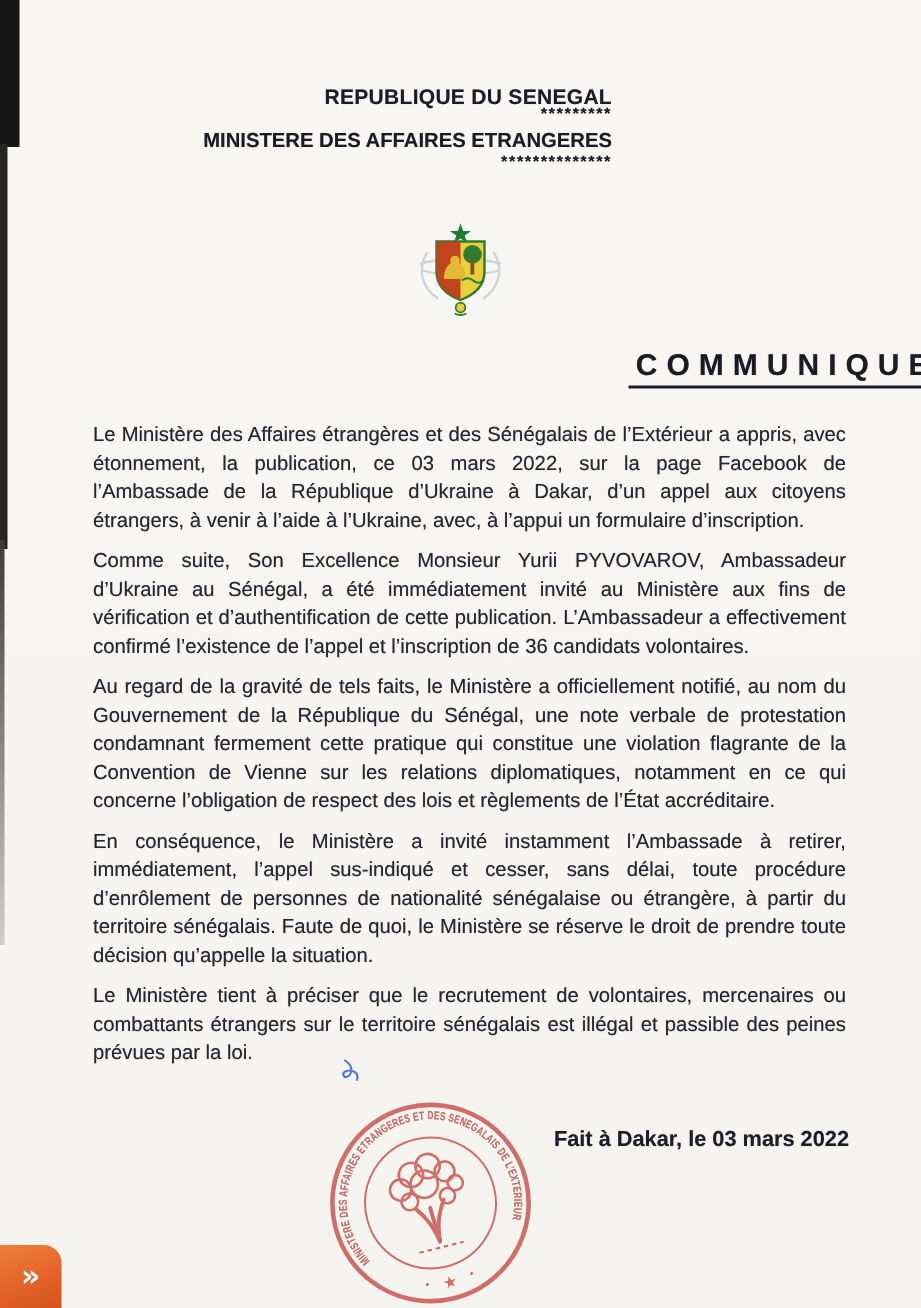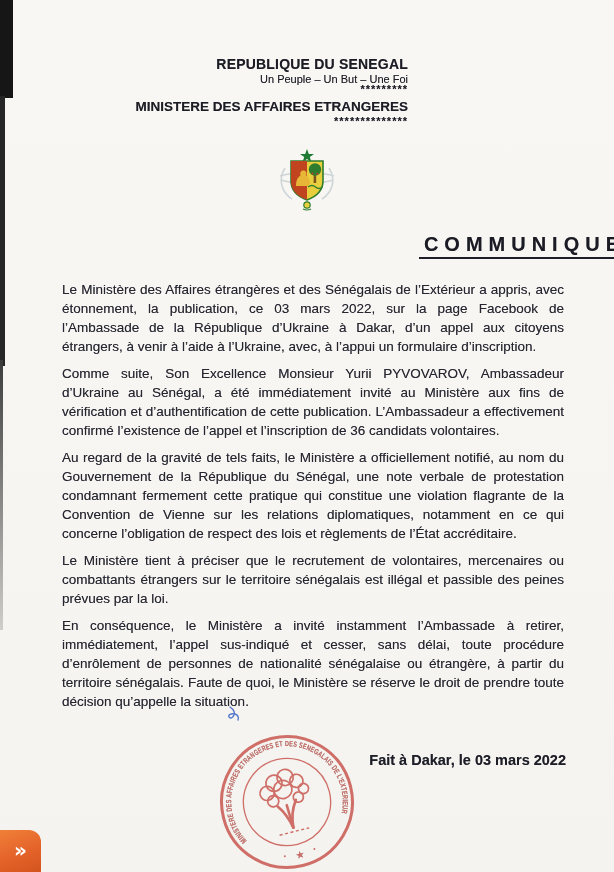--- a/index.html
+++ b/index.html
@@ -46,21 +46,20 @@
 <body>
 
 <div class="page">
 
   <div class="scan-band-top"></div>
   <div class="scan-band-mid"></div>
   <div class="scan-band-low"></div>
 
   <div class="header">
     <div class="republic">REPUBLIQUE DU SENEGAL</div>
-    <div class="motto">Un Peuple – Un But – Une Foi</div>
     <div class="stars">*********</div>
     <div class="ministry">MINISTERE DES AFFAIRES ETRANGERES</div>
     <div class="stars" style="margin-top:2px;">**************</div>
   </div>
 
   <div class="emblem">
     <svg width="62" height="68" viewBox="0 0 62 68" xmlns="http://www.w3.org/2000/svg">
       <g stroke="#b9c4c9" fill="none" stroke-width="1.6" opacity="0.65">
         <path d="M9 22 C2 33 5 46 16 53"></path>
         <path d="M53 22 C60 33 57 46 46 53"></path>
@@ -82,22 +81,22 @@
   </div>
 
   <div class="title">
     <span>COMMUNIQUE</span>
   </div>
 
   <div class="bodytext">
     <p>Le Ministère des Affaires étrangères et des Sénégalais de l’Extérieur a appris, avec étonnement, la publication, ce 03 mars 2022, sur la page Facebook de l’Ambassade de la République d’Ukraine à Dakar, d’un appel aux citoyens étrangers, à venir à l’aide à l’Ukraine, avec, à l’appui un formulaire d’inscription.</p>
     <p>Comme suite, Son Excellence Monsieur Yurii PYVOVAROV, Ambassadeur d’Ukraine au Sénégal, a été immédiatement invité au Ministère aux fins de vérification et d’authentification de cette publication. L’Ambassadeur a effectivement confirmé l’existence de l’appel et l’inscription de 36 candidats volontaires.</p>
     <p>Au regard de la gravité de tels faits, le Ministère a officiellement notifié, au nom du Gouvernement de la République du Sénégal, une note verbale de protestation condamnant fermement cette pratique qui constitue une violation flagrante de la Convention de Vienne sur les relations diplomatiques, notamment en ce qui concerne l’obligation de respect des lois et règlements de l’État accréditaire.</p>
+    <p>En conséquence, le Ministère a invité instamment l’Ambassade à retirer, immédiatement, l’appel sus-indiqué et cesser, sans délai, toute procédure d’enrôlement de personnes de nationalité sénégalaise ou étrangère, à partir du territoire sénégalais. Faute de quoi, le Ministère se réserve le droit de prendre toute décision qu’appelle la situation.</p>
     <p>Le Ministère tient à préciser que le recrutement de volontaires, mercenaires ou combattants étrangers sur le territoire sénégalais est illégal et passible des peines prévues par la loi.</p>
-    <p>En conséquence, le Ministère a invité instamment l’Ambassade à retirer, immédiatement, l’appel sus-indiqué et cesser, sans délai, toute procédure d’enrôlement de personnes de nationalité sénégalaise ou étrangère, à partir du territoire sénégalais. Faute de quoi, le Ministère se réserve le droit de prendre toute décision qu’appelle la situation.</p>
   </div>
 
   <div class="ink-mark">
     <svg width="14" height="18" viewBox="0 0 14 18" xmlns="http://www.w3.org/2000/svg">
       <path d="M3 3 c3 2 5 5 4 8 c-1 3 -4 4 -5 2 c-1 -2 2 -4 6 -3 c3 1 4 3 3 6" stroke="#3b63c4" stroke-width="1.4" fill="none" stroke-linecap="round"></path>
     </svg>
   </div>
 
   <div class="dateline">Fait à Dakar, le 03 mars 2022</div>
 

